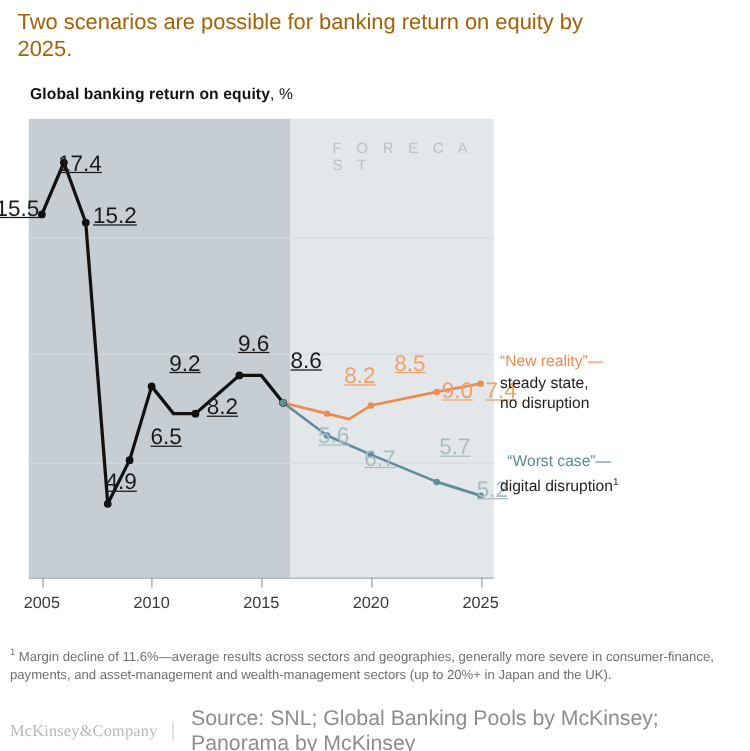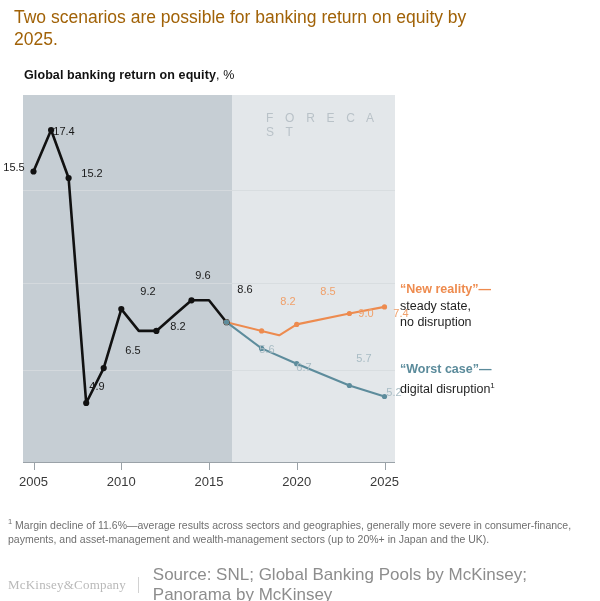--- a/index.html
+++ b/index.html
@@ -24,34 +24,35 @@
   .band{position:absolute;top:0;bottom:0;}
   #band-hist{left:0;width:209px;background:#c6ced4;}
   #band-fc{left:209px;right:0;background:#e3e7ea;}
   .gridline{position:absolute;left:0;right:0;height:1px;background:#d6dade;opacity:.85;}
   #forecast-label{
     position:absolute;left:243px;top:16px;
     font-size:12px;letter-spacing:4.2px;color:#b9c2c8;font-weight:400;
   }
   svg#lines{position:absolute;left:0;top:0;}
   .vlabel{
-    position:absolute;font-size:11px;white-space:nowrap;
+    position:absolute;font-size:18px;white-space:nowrap;
     transform:translate(-50%,-50%);
+    text-decoration:underline;
   }
   .vlabel.hist{color:#1a1a1a;}
   .vlabel.newreality{color:#f0a06a;}
   .vlabel.worstcase{color:#a8bcc4;}
   #axis{position:absolute;left:23px;top:462px;width:372px;height:1px;background:#9aa2a8;}
   .tick{position:absolute;top:462px;width:1px;height:8px;background:#9aa2a8;}
   .xlabel{
     position:absolute;top:474px;font-size:13px;color:#3a3a3a;
     transform:translateX(-50%);white-space:nowrap;
   }
   .legend{position:absolute;font-size:12.5px;line-height:16.5px;}
-  .legend .head{font-weight:700;}
+  .legend .head{font-weight:400;text-align:center;}
   #legend-new{left:400px;top:281px;}
   #legend-new .head{color:#ee8b4e;}
   #legend-new .body{color:#1f1f1f;}
   #legend-worst{left:400px;top:361px;}
   #legend-worst .head{color:#5b8b9b;}
   #legend-worst .body{color:#1f1f1f;}
   sup{font-size:8px;vertical-align:super;}
   #footnote{
     position:absolute;left:8px;top:515px;width:584px;
     font-size:10.5px;line-height:14px;color:#6f6f6f;

